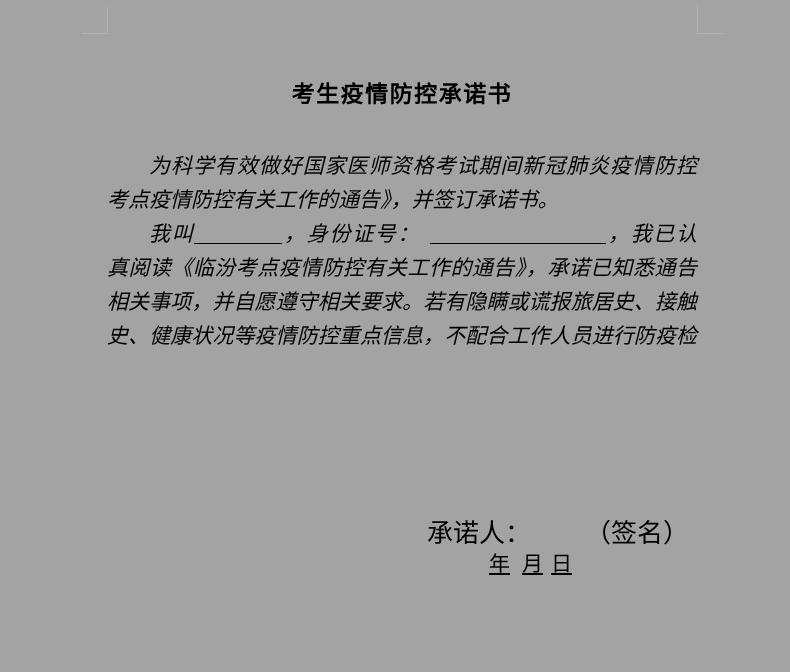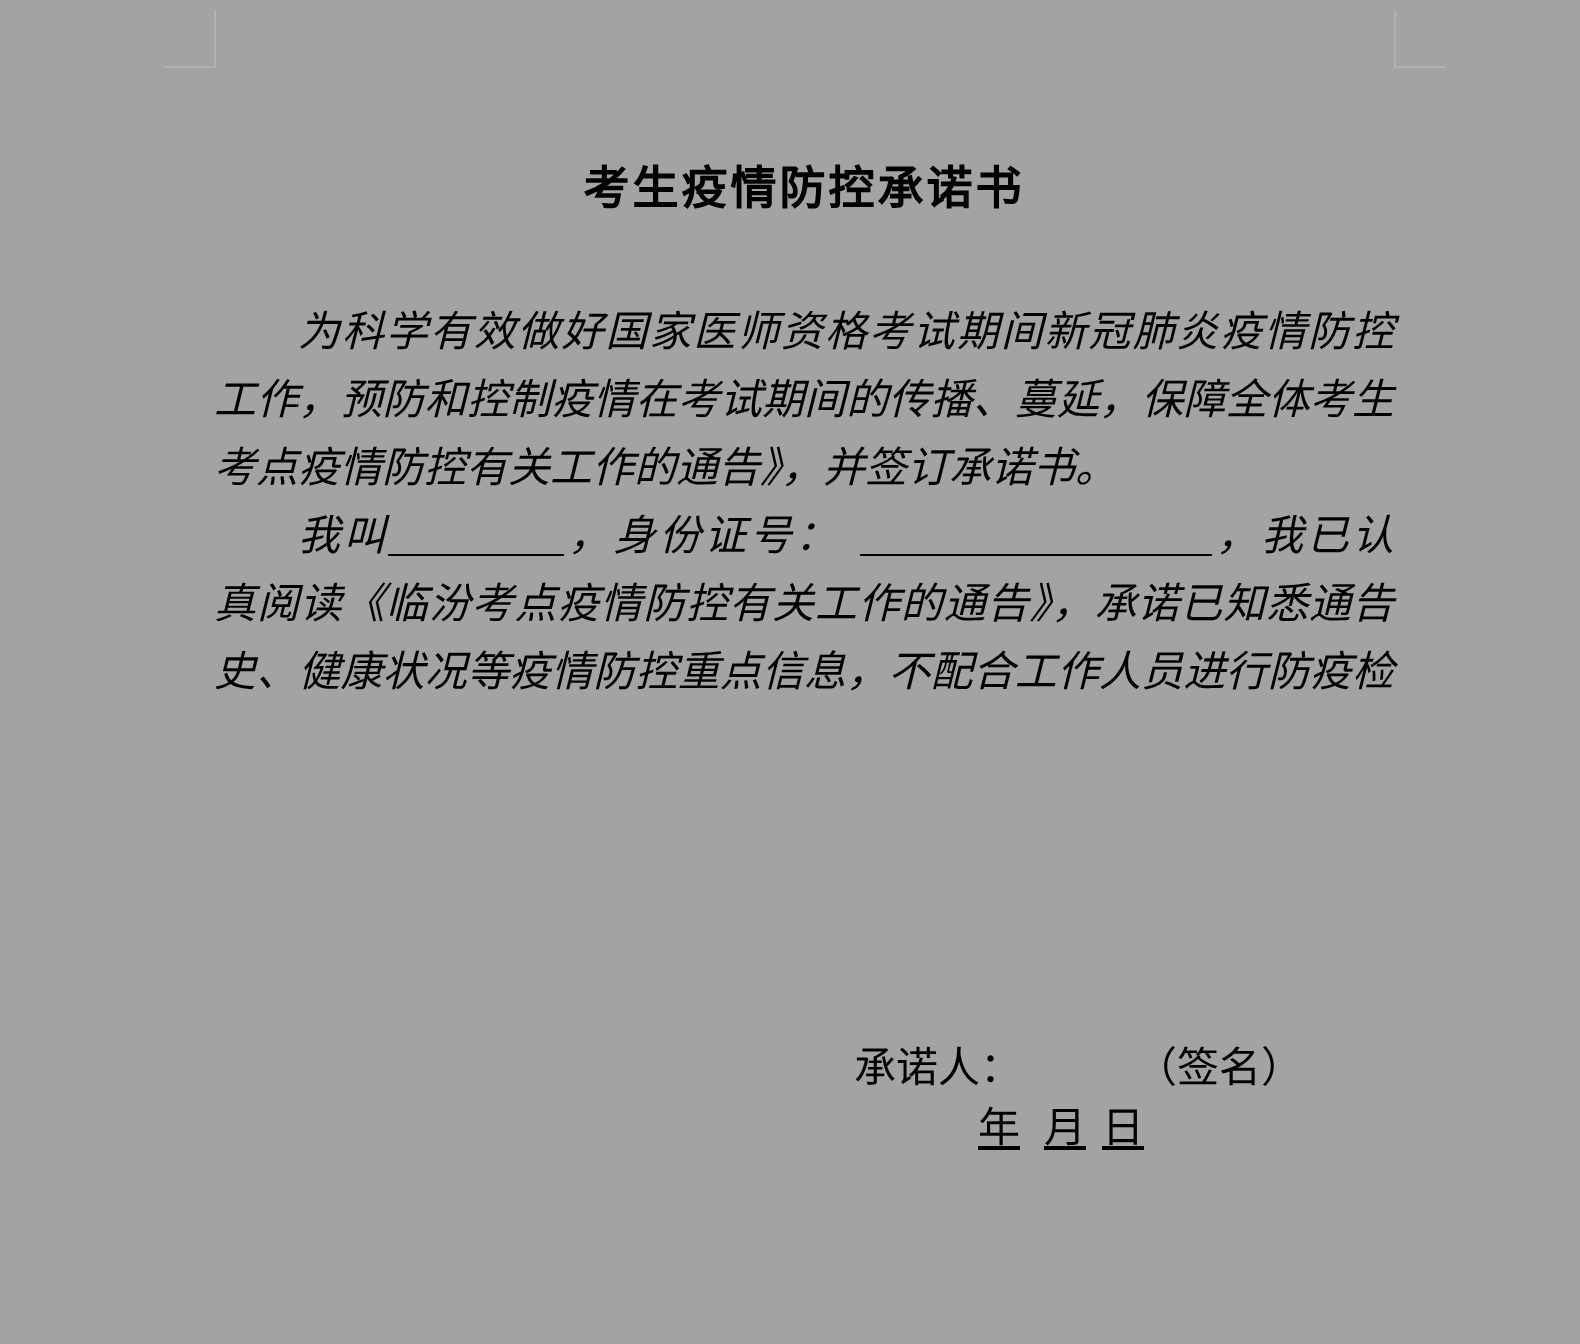--- a/index.html
+++ b/index.html
@@ -52,21 +52,21 @@
     height: 20px;
     border-bottom: 1px solid #000000;
     vertical-align: -3px;
   }
   .blank.id { width: 176px; margin-left: 10px; }
 
   .sig-line1 {
     position: absolute;
     left: 427px;
     top: 517px;
-    font-size: 21px;
+    font-size: 26px;
     line-height: 34px;
     white-space: nowrap;
   }
   .sig-hint { margin-left: 67px; }
   .sig-line2 {
     position: absolute;
     left: 489px;
     top: 547px;
     font-size: 21px;
     line-height: 34px;
@@ -85,27 +85,27 @@
   <div class="crop tl-h"></div>
   <div class="crop tr-v"></div>
   <div class="crop tr-h"></div>
 
   <div class="doc-title">考生疫情防控承诺书</div>
 
   <div class="content">
 
     <div>
       <div class="tline indent">为科学有效做好国家医师资格考试期间新冠肺炎疫情防控</div>
-      <div class="tline">工作，预防和控制疫情在考试期间的传播、蔓延，保障全体考生</div>
       <div class="tline para-end">考点疫情防控有关工作的通告》，并签订承诺书。</div>
     </div>
 
     <div>
       <div class="tline indent"><span>我叫</span><span class="blank"></span><span>，身份证号：</span><span class="blank id"></span><span>，我已认</span></div>
       <div class="tline">真阅读《临汾考点疫情防控有关工作的通告》，承诺已知悉通告</div>
+      <div class="tline">相关事项，并自愿遵守相关要求。若有隐瞒或谎报旅居史、接触</div>
       <div class="tline">史、健康状况等疫情防控重点信息，不配合工作人员进行防疫检</div>
     </div>
 
   </div>
 
   <div class="sig-line1">
     <span>承诺人：</span><span class="sig-hint">（签名）</span>
   </div>
 
   <div class="sig-line2">

